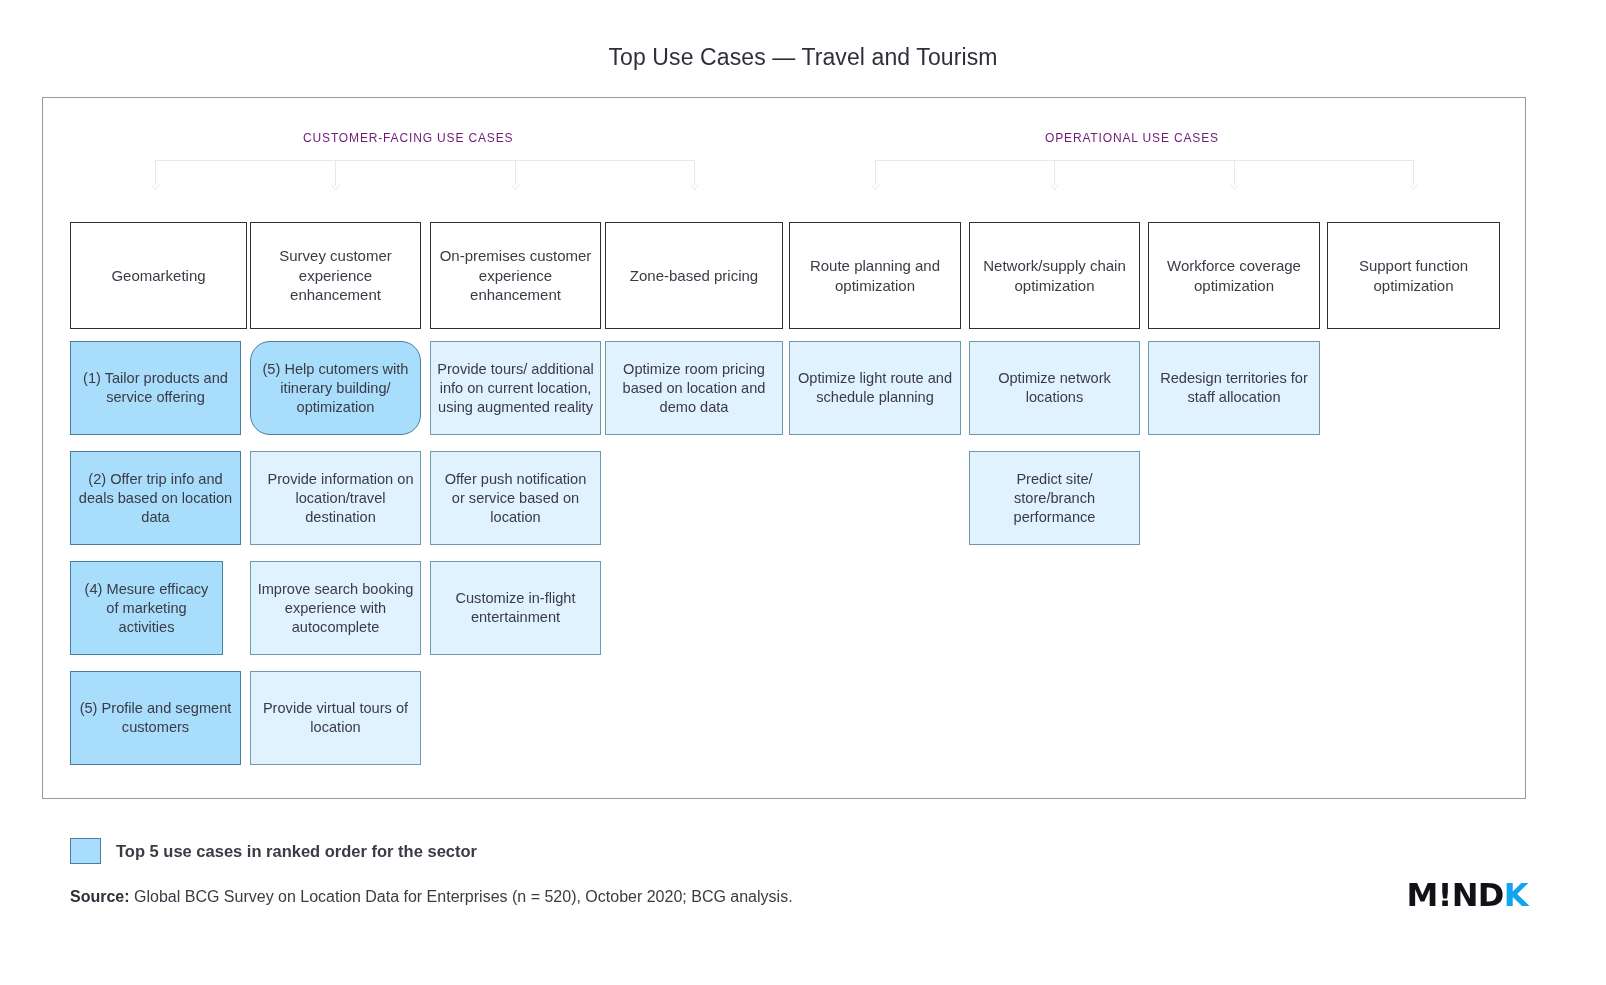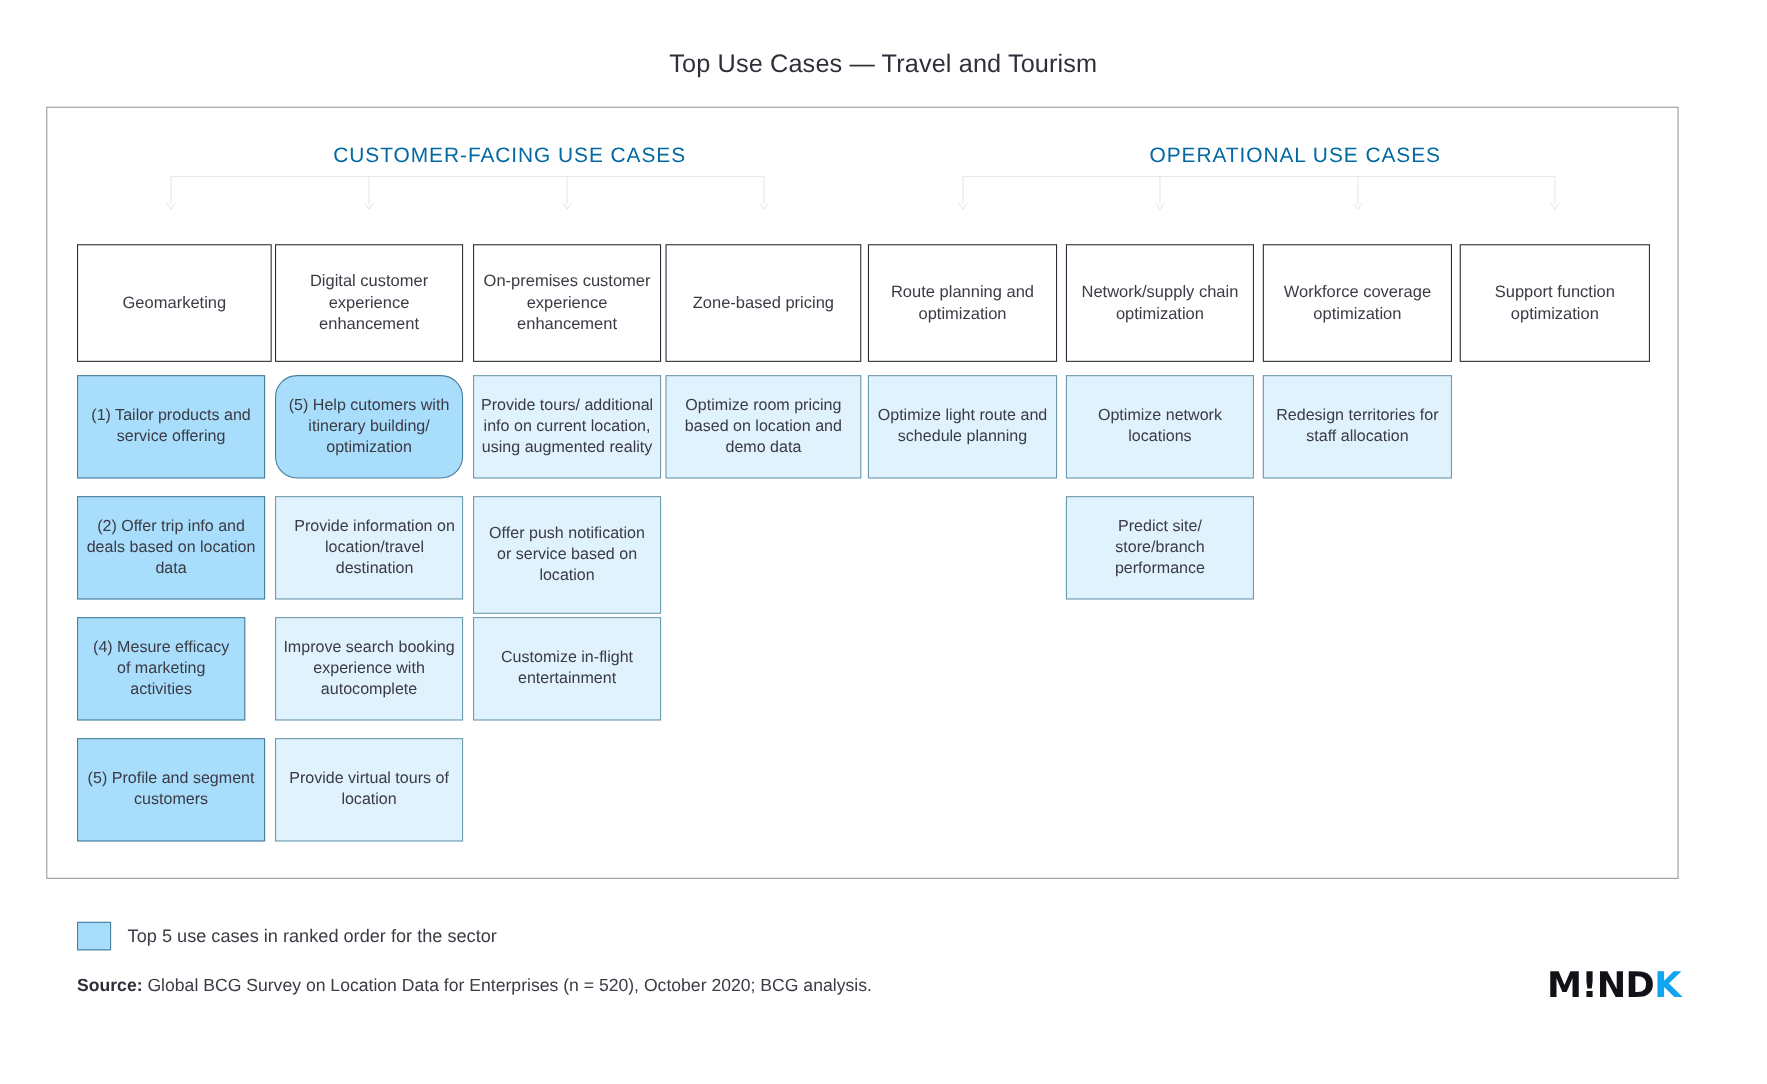--- a/index.html
+++ b/index.html
@@ -23,21 +23,21 @@
     position: absolute;
     left: 42px; top: 97px;
     width: 1484px; height: 702px;
     border: 1px solid #9a9aa2;
     background: #ffffff;
   }
 
   
   .group-label {
     position: absolute;
-    font-size: 19px; letter-spacing: 0.85px; color: #0369a1;
+    font-size: 12px; letter-spacing: 0.85px; color: #701a75;
     white-space: nowrap;
   }
   #grp-cust { left: 303px; top: 131px; }
   #grp-oper { left: 1045px; top: 131px; }
 
   .bracket { position: absolute; }
   .bracket .hbar {
     position: absolute; left: 0; top: 0; height: 1px; width: 100%;
     background: #e8e8ea;
   }
@@ -66,21 +66,21 @@
     font-size: 14.6px; line-height: 19px;
   }
   .box.cell.rank {
     background: #a8ddfb;
     border-color: #4a7f9c;
   }
 
   
   .legend {
     position: absolute; left: 70px; top: 838px;
-    display: flex; align-items: center; gap: 15px;
+    display: flex; align-items: center; gap: 15px; font-weight: bold;
   }
   .legend-swatch {
     width: 31px; height: 26px;
     background: #a8ddfb;
     border: 1px solid #4a7f9c;
   }
   .legend-text { font-size: 16.5px; color: #3b3b45; }
 
   .source {
     position: absolute; left: 70px; top: 888px;
@@ -172,41 +172,41 @@
       <div class="box cell rank" style="left: 70px; top: 451px; width: 171px; height: 94px;">
         <span>(2) Offer trip info and deals based on location data</span>
       </div>
       <div class="box cell rank" style="left: 70px; top: 561px; width: 153px; height: 94px;">
         <span>(4) Mesure efficacy of marketing activities</span>
       </div>
       <div class="box cell rank" style="left: 70px; top: 671px; width: 171px; height: 94px;">
         <span>(5) Profile and segment customers</span>
       </div>
       <div class="box head" style="left: 250px; top: 222px; width: 171px; height: 107px;">
-        <span>Digital customer experience enhancement</span>
+        <span>Survey customer experience enhancement</span>
       </div>
       <div class="box cell rank" style="left: 250px; top: 341px; width: 171px; height: 94px; border-radius: 20px;">
         <span>(5) Help cutomers with itinerary building/ optimization</span>
       </div>
       <div class="box cell" style="left: 250px; top: 451px; width: 171px; height: 94px; padding-left: 16px;">
         <span>Provide information on location/travel destination</span>
       </div>
       <div class="box cell" style="left: 250px; top: 561px; width: 171px; height: 94px;">
         <span>Improve search booking experience with autocomplete</span>
       </div>
       <div class="box cell" style="left: 250px; top: 671px; width: 171px; height: 94px;">
         <span>Provide virtual tours of location</span>
       </div>
       <div class="box head" style="left: 430px; top: 222px; width: 171px; height: 107px;">
         <span>On-premises customer experience enhancement</span>
       </div>
       <div class="box cell" style="left: 430px; top: 341px; width: 171px; height: 94px;">
         <span>Provide tours/ additional info on current location, using augmented reality</span>
       </div>
-      <div class="box cell" style="left: 430px; top: 451px; width: 171px; height: 107px;">
+      <div class="box cell" style="left: 430px; top: 451px; width: 171px; height: 94px;">
         <span>Offer push notification or service based on location</span>
       </div>
       <div class="box cell" style="left: 430px; top: 561px; width: 171px; height: 94px;">
         <span>Customize in-flight entertainment</span>
       </div>
       <div class="box head" style="left: 605px; top: 222px; width: 178px; height: 107px;">
         <span>Zone-based pricing</span>
       </div>
       <div class="box cell" style="left: 605px; top: 341px; width: 178px; height: 94px;">
         <span>Optimize room pricing based on location and demo data</span>

